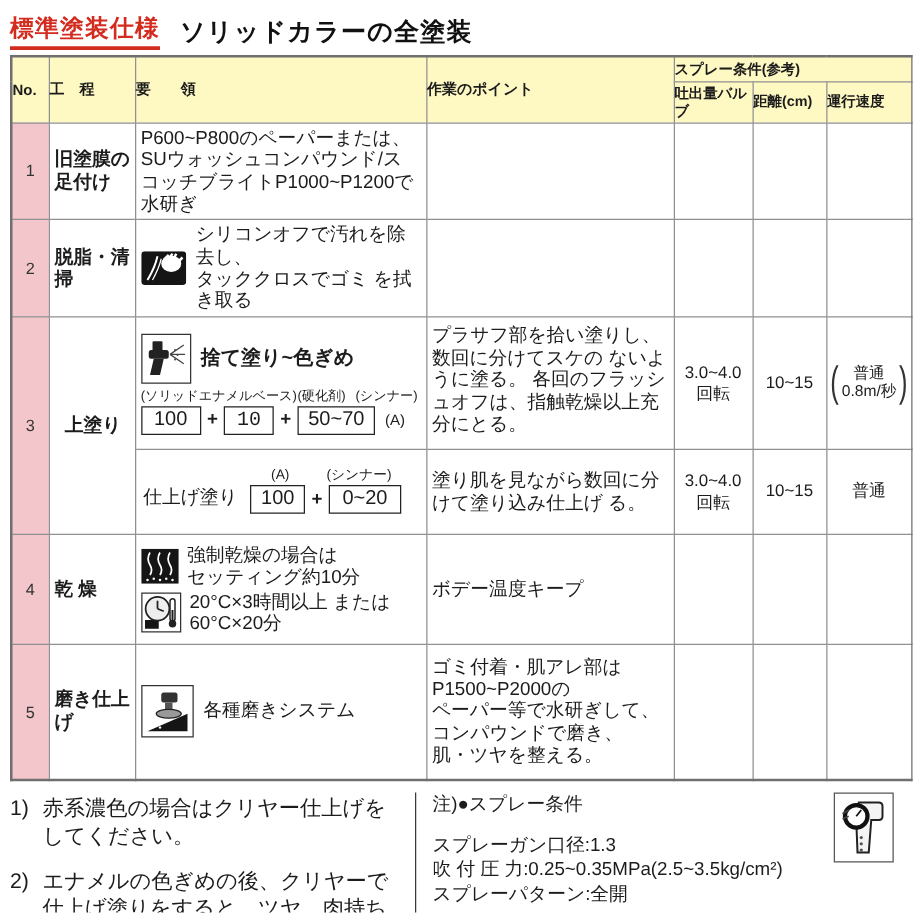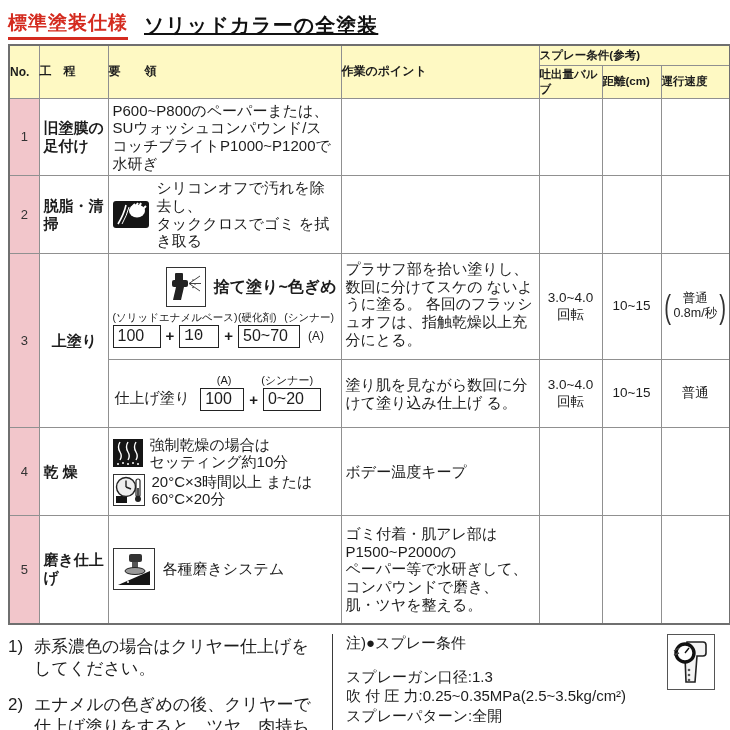--- a/index.html
+++ b/index.html
@@ -4,21 +4,21 @@
 <style>
   * { box-sizing: border-box; margin: 0; padding: 0; }
   html,body { width:730px; height:730px; background:#ffffff; }
   body { font-family:"Liberation Sans","DejaVu Sans",sans-serif; color:#1c1c1c; }
   .page { width:730px; height:730px; padding:8px 1px 0 8px; overflow:hidden; }
 
   
   .titlebar { display:flex; align-items:center; gap:16px; padding:2px 0 4px 0; }
   .badge { color:#d42b1f; font-weight:bold; font-size:19px; letter-spacing:1px;
            border-bottom:3px solid #d42b1f; padding-bottom:1px; }
-  .heading { color:#111; font-weight:bold; font-size:20px; letter-spacing:1px;text-decoration:underline; }
+  .heading { color:#111; font-weight:bold; font-size:20px; letter-spacing:1px; }
 
   
   table.spec { border-collapse:collapse; table-layout:fixed; width:721px;
                border:2px solid #6f6f6f; }
   table.spec th, table.spec td { border:1px solid #909090; vertical-align:middle; }
   table.spec th { background:#fef9c3; font-weight:bold; text-align:left; padding:1px 0; }
   th.h-main { font-size:12px; }
   th.h-sub  { font-size:11.5px; font-weight:bold; }
   col.c-no{width:30px} col.c-proc{width:69px} col.c-yoryo{width:233px}
   col.c-points{width:198px} col.c-valve{width:63px} col.c-dist{width:59px} col.c-speed{width:69px}
@@ -31,21 +31,21 @@
   .pre { white-space:pre-line; }
 
   .iconline { display:flex; align-items:center; gap:8px; }
   .iconbox { flex:0 0 auto; border:1.5px solid #333; background:#fff; display:flex;
              align-items:center; justify-content:center; }
   .iconbox.plain { border:none; }
 
   
   .mix-labels { display:flex; font-size:10.5px; margin:4px 0 1px 0; white-space:nowrap; }
   .mix-row { display:flex; align-items:center; gap:5px; font-size:15px; }
-  .rbox { border:1.5px solid #222; background:#fff; padding:1px 4px;
+  .rbox { border:1.5px solid #222; background:#fff; text-align:center; padding:1px 4px;
           font-size:16px; display:inline-block; }
   .plus { font-size:15px; font-weight:bold; }
   .suffix { font-size:12px; margin-left:3px; }
 
   .finish-wrap { display:flex; align-items:flex-end; gap:10px; padding:4px 0 6px 2px; }
   .finish-label { font-size:15px; padding-bottom:4px;text-align:right; }
 
   
   .paren-cell { display:flex; align-items:center; justify-content:center; }
   .paren { font-size:34px; font-weight:100; color:#333; transform:scaleX(.6); }
@@ -138,21 +138,21 @@
         <td class="points-cell"></td>
         <td class="spray-cell"></td>
         <td class="spray-cell"></td>
         <td class="spray-cell"></td>
       </tr>
 
       <tr style="height:106px;">
         <td class="no-cell" rowspan="2">3</td>
         <td class="proc-cell" rowspan="2" style="text-align:center;">上塗り</td>
         <td class="yoryo-cell">
-          <div class="iconline" style="margin-top:2px;justify-content:flex-end;">
+          <div class="iconline" style="margin-top:2px;">
             <span class="iconbox" style="width:40px;height:40px;">
               <svg width="34" height="34" viewBox="0 0 34 34">
                 <rect x="6" y="3" width="8" height="8" rx="1" fill="#222"></rect>
                 <rect x="3" y="10" width="16" height="7" rx="2" fill="#222"></rect>
                 <path d="M7 17 L15 17 L12 30 L4 30 Z" fill="#222"></path>
                 <path d="M20 13.5 L31 6 M20 13.5 L32 13.5 M20 13.5 L31 21" stroke="#444" stroke-width="1" fill="none"></path>
                 <circle cx="24" cy="10" r=".8" fill="#444"></circle>
                   <circle cx="26" cy="14" r=".8" fill="#444"></circle>
                   <circle cx="24" cy="17.5" r=".8" fill="#444"></circle>
               </svg>

